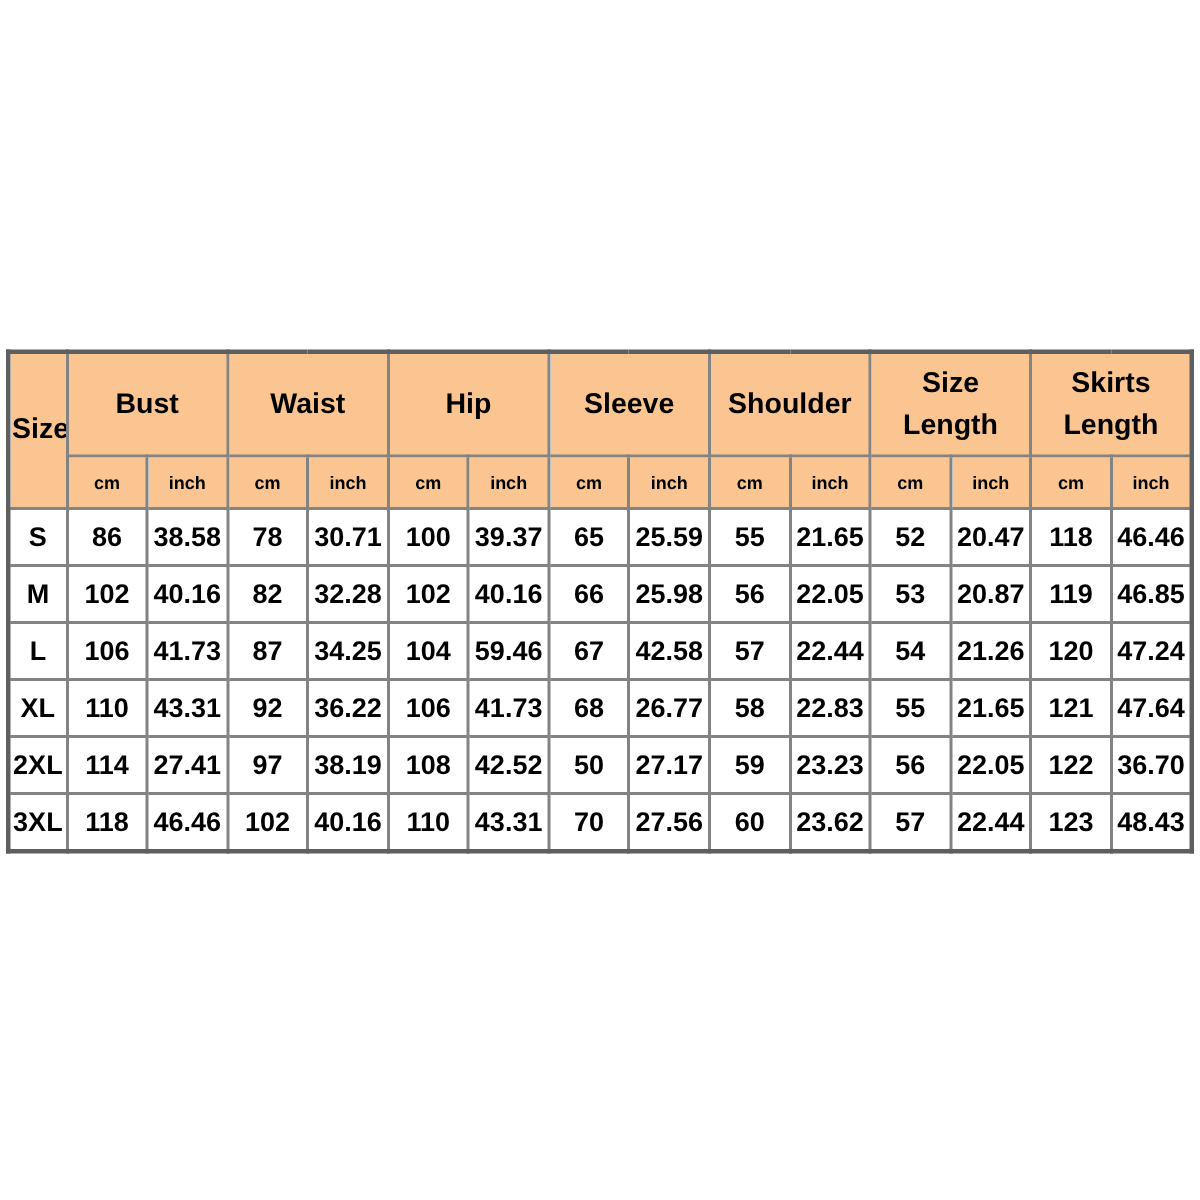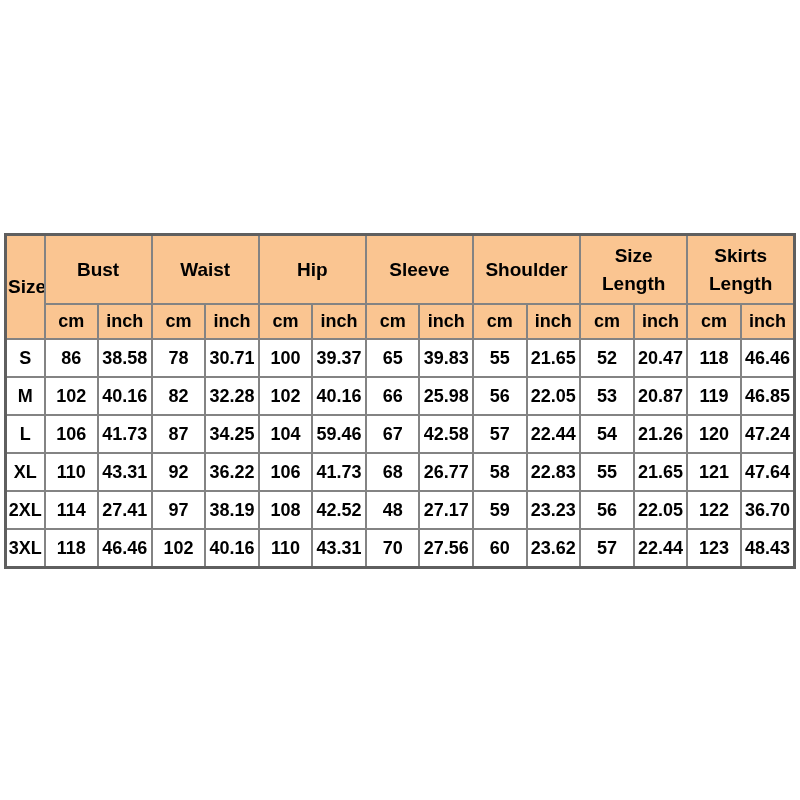--- a/index.html
+++ b/index.html
@@ -42,21 +42,21 @@
   }
   
   tr.group-header-row th {
     background: var(--header-bg, #FAC591);
     font-size: 19px;
     line-height: 1.45;
     height: 67px;
   }
   tr.unit-header-row th {
     background: var(--header-bg, #FAC591);
-    font-size: 18px;
+    font-size: 12px;
     height: 33px;
   }
   th.size-corner {
     background: var(--header-bg, #FAC591);
     font-size: 19px;
   }
   
   tbody th, tbody td {
     font-size: 18px;
     height: 36px;
@@ -117,21 +117,21 @@
       <tbody>
           <tr>
             <th>S</th>
             <td>86</td>
             <td>38.58</td>
             <td>78</td>
             <td>30.71</td>
             <td>100</td>
             <td>39.37</td>
             <td>65</td>
-            <td>39.83</td>
+            <td>25.59</td>
             <td>55</td>
             <td>21.65</td>
             <td>52</td>
             <td>20.47</td>
             <td>118</td>
             <td>46.46</td>
           </tr>
           <tr>
             <th>M</th>
             <td>102</td>
@@ -184,21 +184,21 @@
             <td>47.64</td>
           </tr>
           <tr>
             <th>2XL</th>
             <td>114</td>
             <td>27.41</td>
             <td>97</td>
             <td>38.19</td>
             <td>108</td>
             <td>42.52</td>
-            <td>48</td>
+            <td>50</td>
             <td>27.17</td>
             <td>59</td>
             <td>23.23</td>
             <td>56</td>
             <td>22.05</td>
             <td>122</td>
             <td>36.70</td>
           </tr>
           <tr>
             <th>3XL</th>

